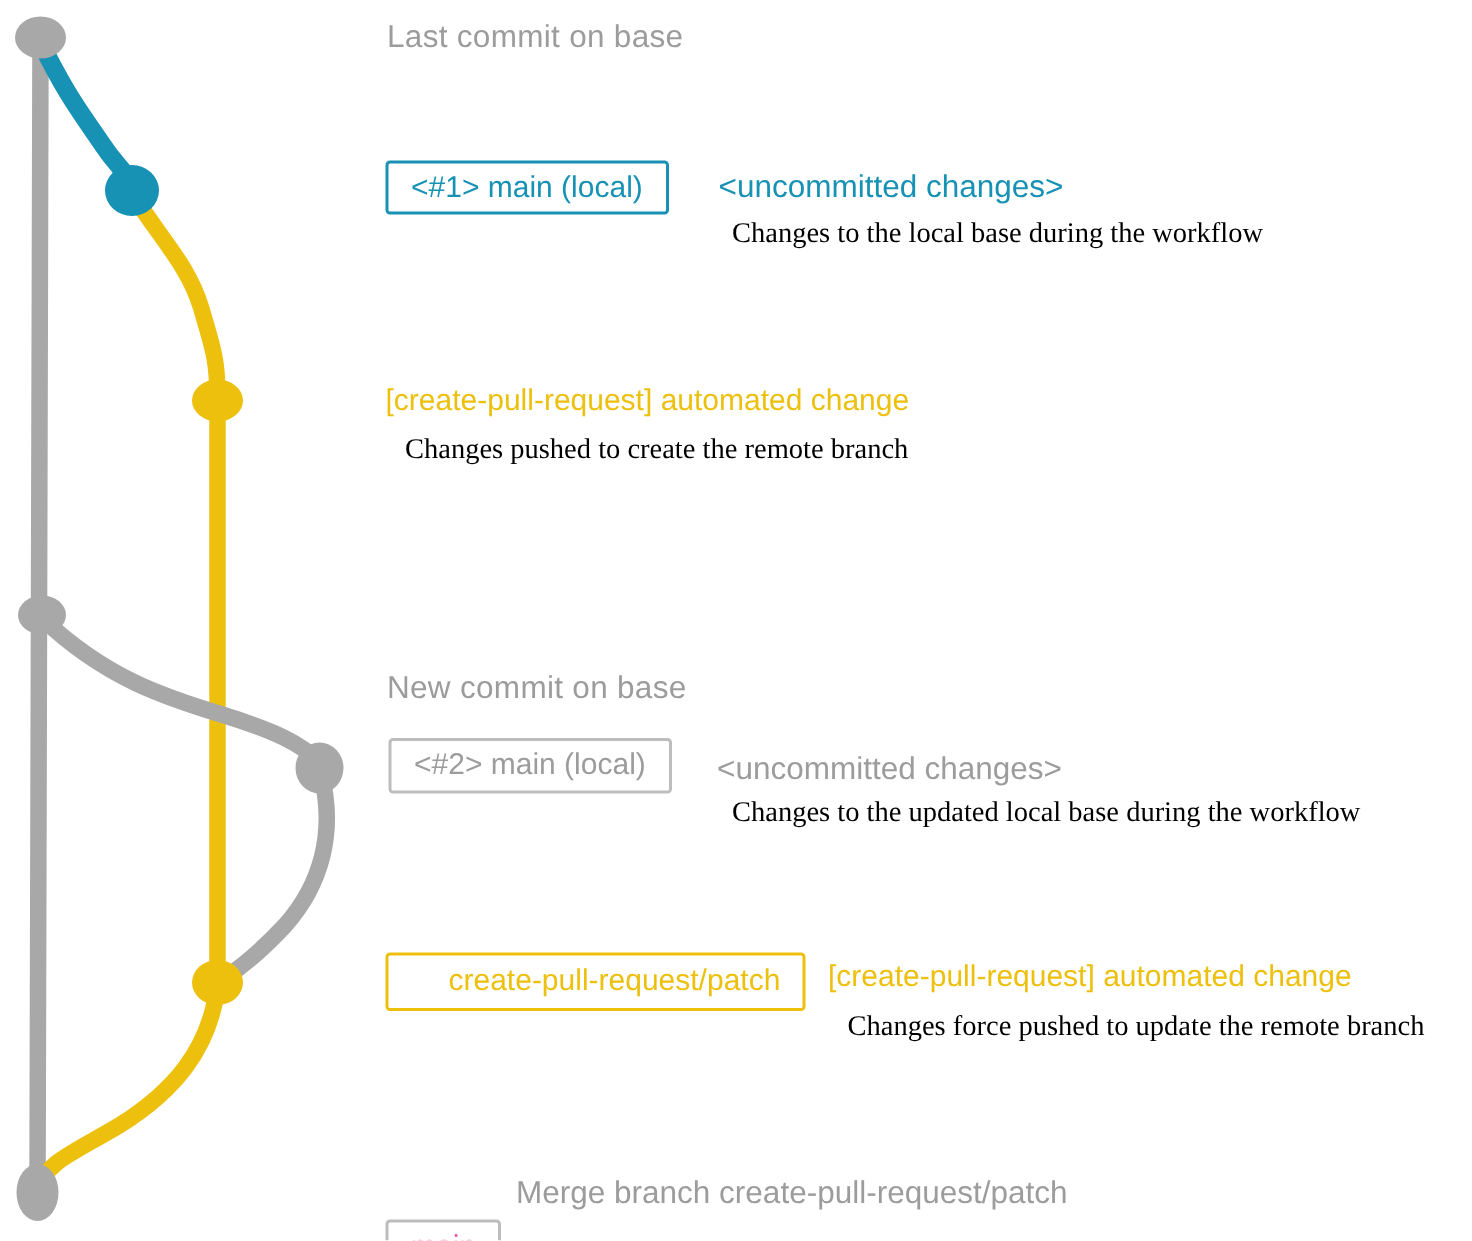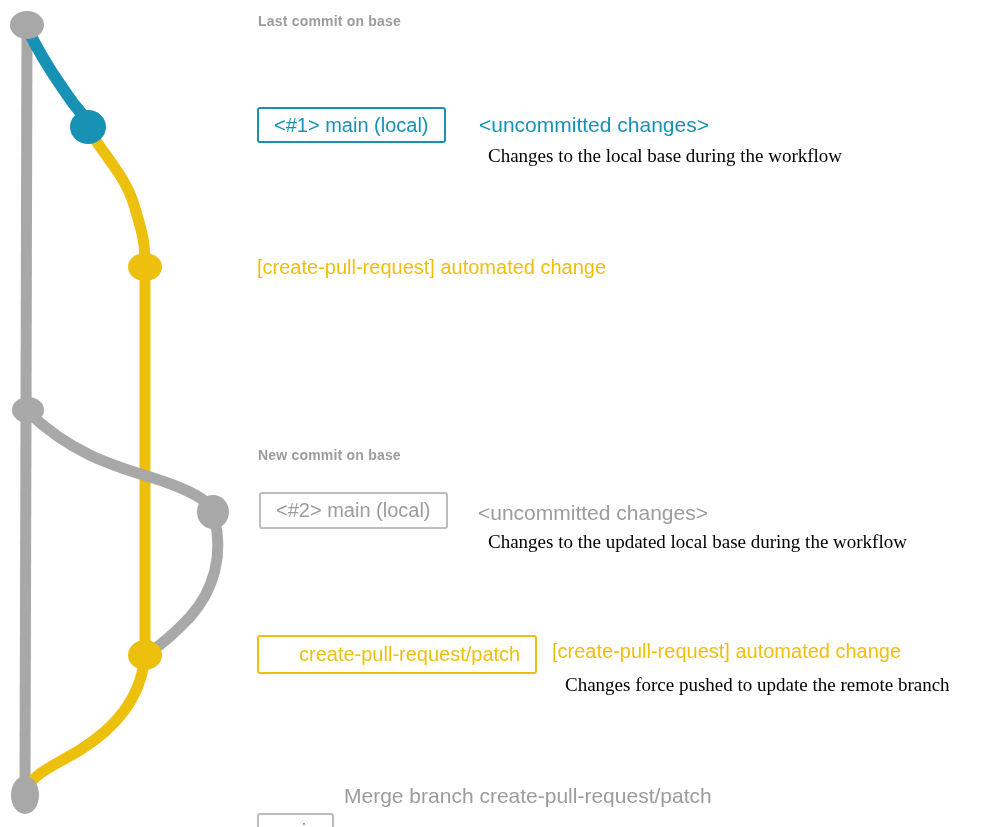--- a/index.html
+++ b/index.html
@@ -8,21 +8,21 @@
     width: 981px;
     height: 827px;
     background: #ffffff;
     overflow: hidden;
     font-family: "Liberation Sans", sans-serif;
   }
   .graph-svg { position: absolute; left: 0; top: 0; }
 
   .label { position: absolute; white-space: nowrap; }
 
-  .section-title { font-size: 14px; letter-spacing: 0.2px; font-weight: bold; }
+  .section-title { font-size: 21px; letter-spacing: 0.2px; }
 
   .badge {
     position: absolute;
     display: flex;
     align-items: center;
     box-sizing: border-box;
     border: 2px solid;
     border-radius: 3px;
     font-size: 20px;
     padding: 0 15px;
@@ -81,20 +81,21 @@
 
   <div class="label section-title t-last" style="color: rgb(156, 156, 156);">Last commit on base</div>
 
   <div class="badge badge1" style="border-color: rgb(23, 146, 180); color: rgb(23, 146, 180);">
     <span>&lt;#1&gt; main (local)</span>
   </div>
   <div class="label headline h1" style="color: rgb(23, 146, 180);">&lt;uncommitted changes&gt;</div>
   <div class="label desc d1" style="color: rgb(0, 0, 0);">Changes to the local base during the workflow</div>
 
   <div class="label headline h2" style="color: rgb(237, 192, 14);">[create-pull-request] automated change</div>
+  <div class="label desc d2" style="color: rgb(0, 0, 0);">Changes pushed to create the remote branch</div>
 
   <div class="label section-title t-new" style="color: rgb(156, 156, 156);">New commit on base</div>
 
   <div class="badge badge2" style="border-color: rgb(189, 189, 189); color: rgb(156, 156, 156);">
     <span>&lt;#2&gt; main (local)</span>
   </div>
   <div class="label headline h3" style="color: rgb(156, 156, 156);">&lt;uncommitted changes&gt;</div>
   <div class="label desc d3" style="color: rgb(0, 0, 0);">Changes to the updated local base during the workflow</div>
 
   <div class="badge badge3" style="border-color: rgb(237, 192, 14); color: rgb(237, 192, 14);">

